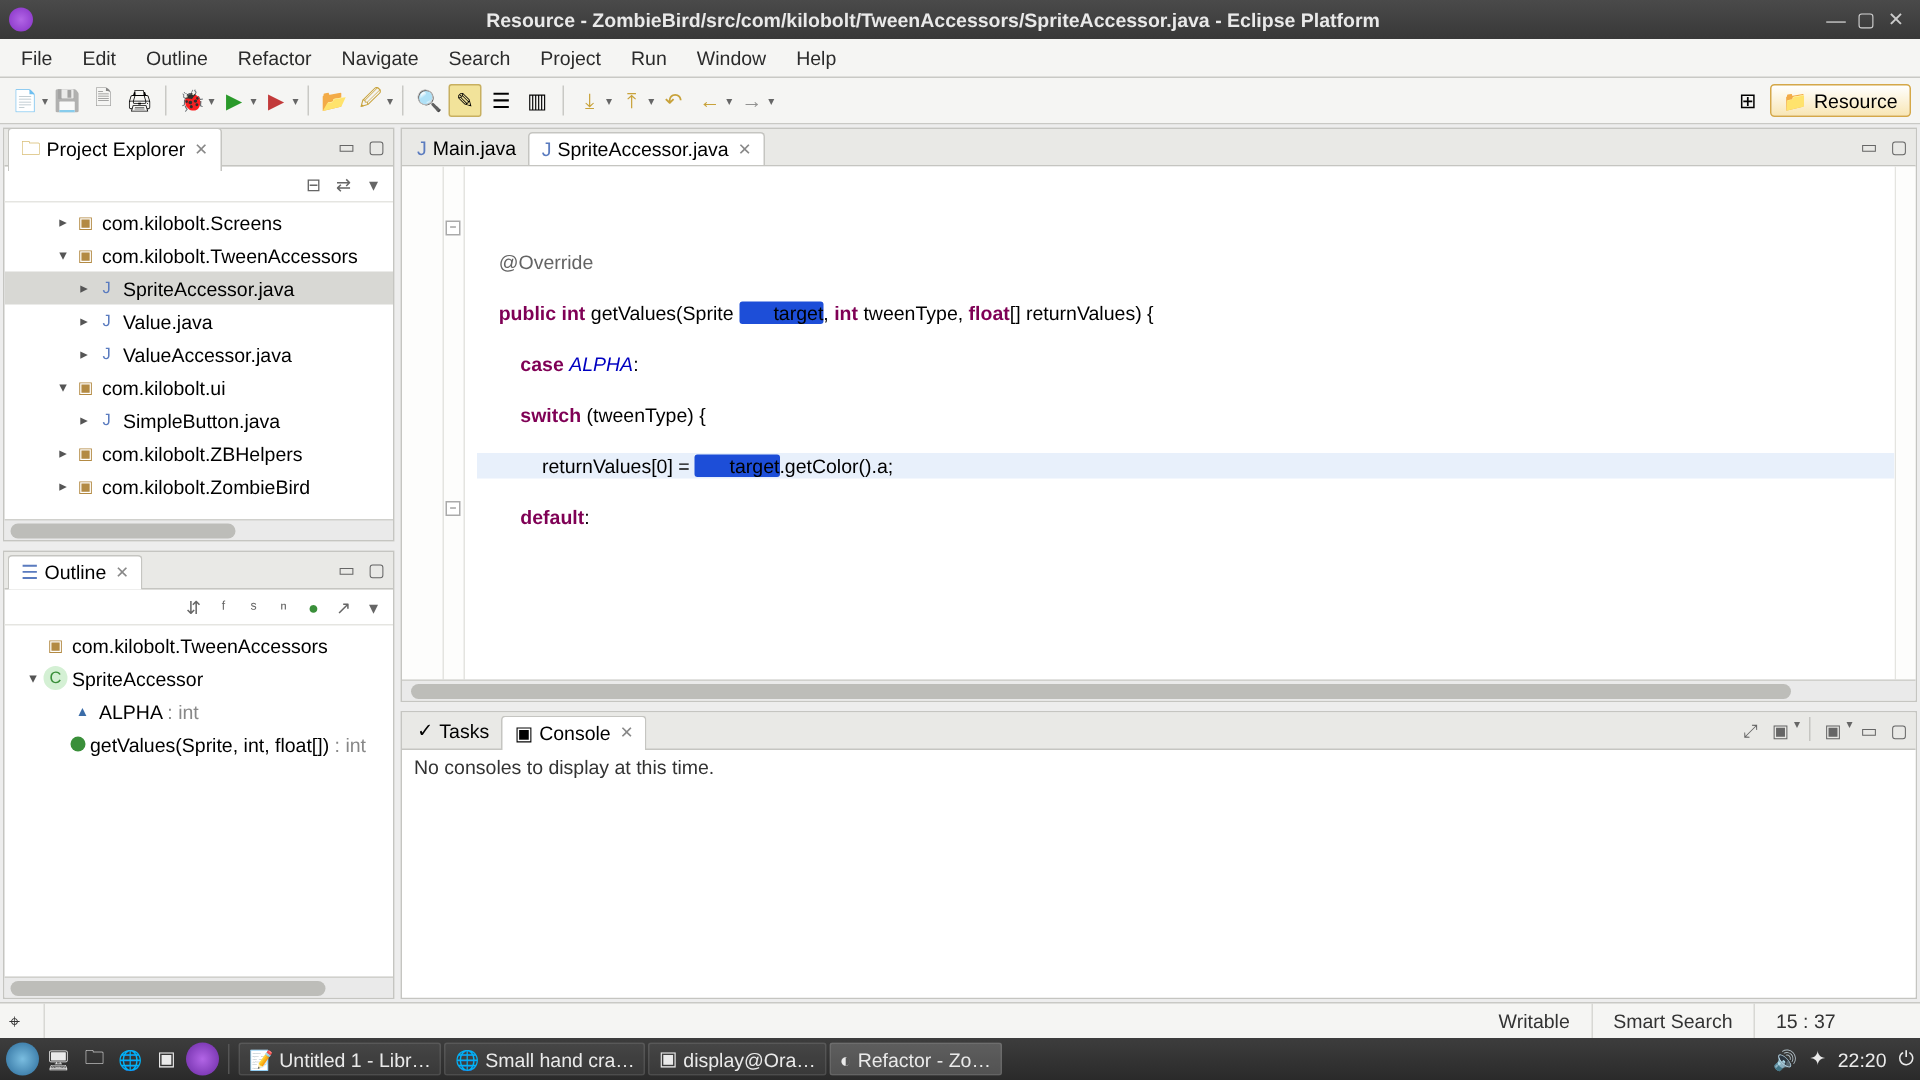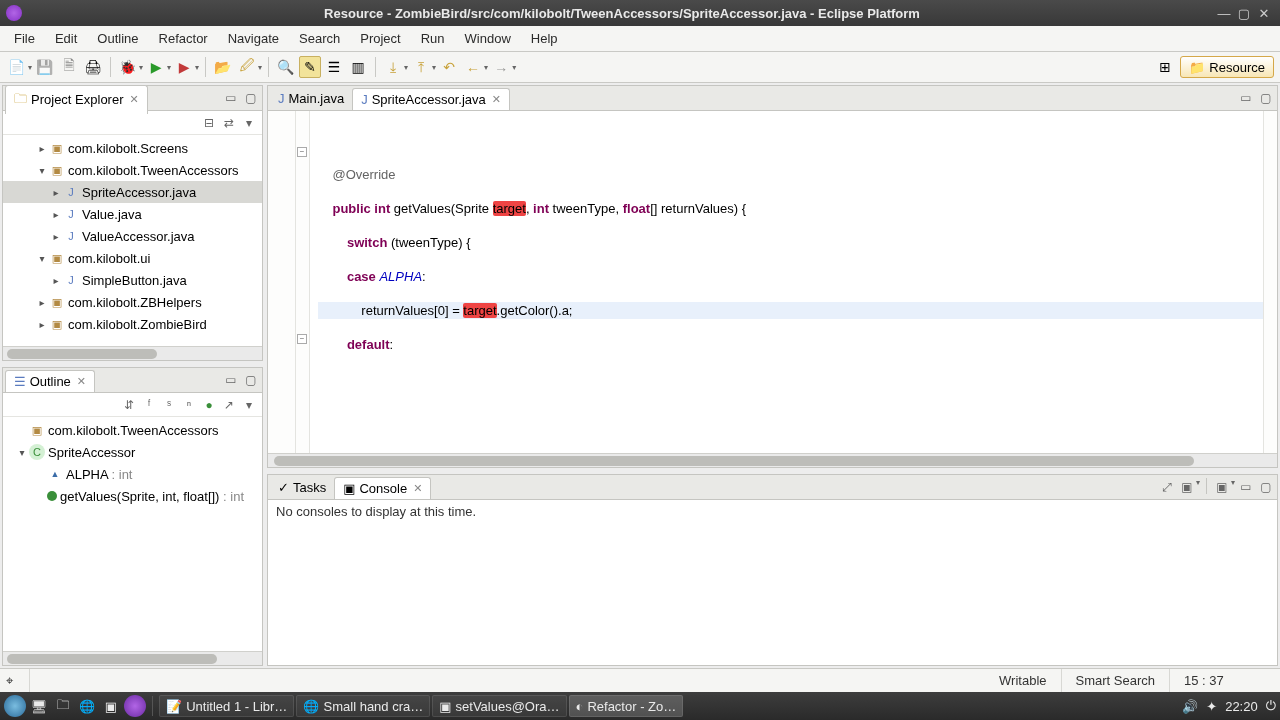--- a/index.html
+++ b/index.html
@@ -59,21 +59,21 @@
 .editor-area { flex: 1; display: flex; min-height: 0; }
 .gutter { width: 28px; background: #fdfdfc; border-right: 1px solid #e4e4e0; }
 .fold { width: 14px; background: #fdfdfc; border-right: 1px solid #e4e4e0; position: relative; }
 .fold .fm { position: absolute; left: 1px; width: 10px; height: 10px; border: 1px solid #aaa; background: #fff; font-size: 8px; line-height: 8px; text-align: center; color: #666; }
 .code { flex: 1; background: #fff; font-family: "Liberation Mono", "DejaVu Sans Mono", monospace; font-size: 13px; line-height: 17px; padding: 4px 0 0 8px; white-space: pre; overflow: hidden; position: relative; }
 .code .ln { height: 17px; }
 .code .hl { background: #e8f0fb; display: block; width: 100%; }
 .kw { color: #7f0055; font-weight: bold; }
 .ann { color: #646464; }
 .fld { color: #0000c0; font-style: italic; }
-.mark { background: #ef4444; border-radius: 2px; }
+.mark { background: #1d4ed8; border-radius: 2px; padding-left: 23px; }
 .ovr { width: 14px; background: #fdfdfc; border-left: 1px solid #e4e4e0; }
 
 
 .console-body { flex: 1; padding: 4px 8px; color: #333; background: #fff; }
 
 
 .statusbar { height: 24px; background: #f5f5f3; border-top: 1px solid #c9c9c5; display: flex; align-items: center; }
 .statusbar .cell { padding: 0 14px; border-right: 1px solid #d8d8d4; height: 100%; display: flex; align-items: center; color: #333; }
 
 
@@ -304,22 +304,22 @@
       <div class="editor-area">
         <div class="gutter"></div>
         <div class="fold">
           <div class="fm" style="top:36px">−</div>
           <div class="fm" style="top:223px">−</div>
         </div>
         <div class="code">
 <div class="ln"></div>
 <div class="ln">    <span class="ann">@Override</span></div>
 <div class="ln">    <span class="kw">public</span> <span class="kw">int</span> getValues(Sprite <span class="mark">target</span>, <span class="kw">int</span> tweenType, <span class="kw">float</span>[] returnValues) {</div>
+<div class="ln">        <span class="kw">case</span> <span class="fld">ALPHA</span>:</div>
 <div class="ln">        <span class="kw">switch</span> (tweenType) {</div>
-<div class="ln">        <span class="kw">case</span> <span class="fld">ALPHA</span>:</div>
 <div class="ln hl">            returnValues[0] = <span class="mark">target</span>.getColor().a;</div>
 <div class="ln">        <span class="kw">default</span>:</div>
 
 
 
 
 
 
 
 
@@ -380,21 +380,21 @@
   <div class="task-btn">
       <span>📝</span>
       <span>Untitled 1 - Libr…</span>
     </div>
   <div class="task-btn">
       <span>🌐</span>
       <span>Small hand cra…</span>
     </div>
   <div class="task-btn">
       <span>▣</span>
-      <span>setValues@Ora…</span>
+      <span>display@Ora…</span>
     </div>
   <div class="task-btn active">
       <span>◐</span>
       <span>Refactor - Zo…</span>
     </div>
   <div class="right">
     <span>🔊</span>
     <span>✦</span>
     <span>22:20</span>
     <span>⏻</span>

